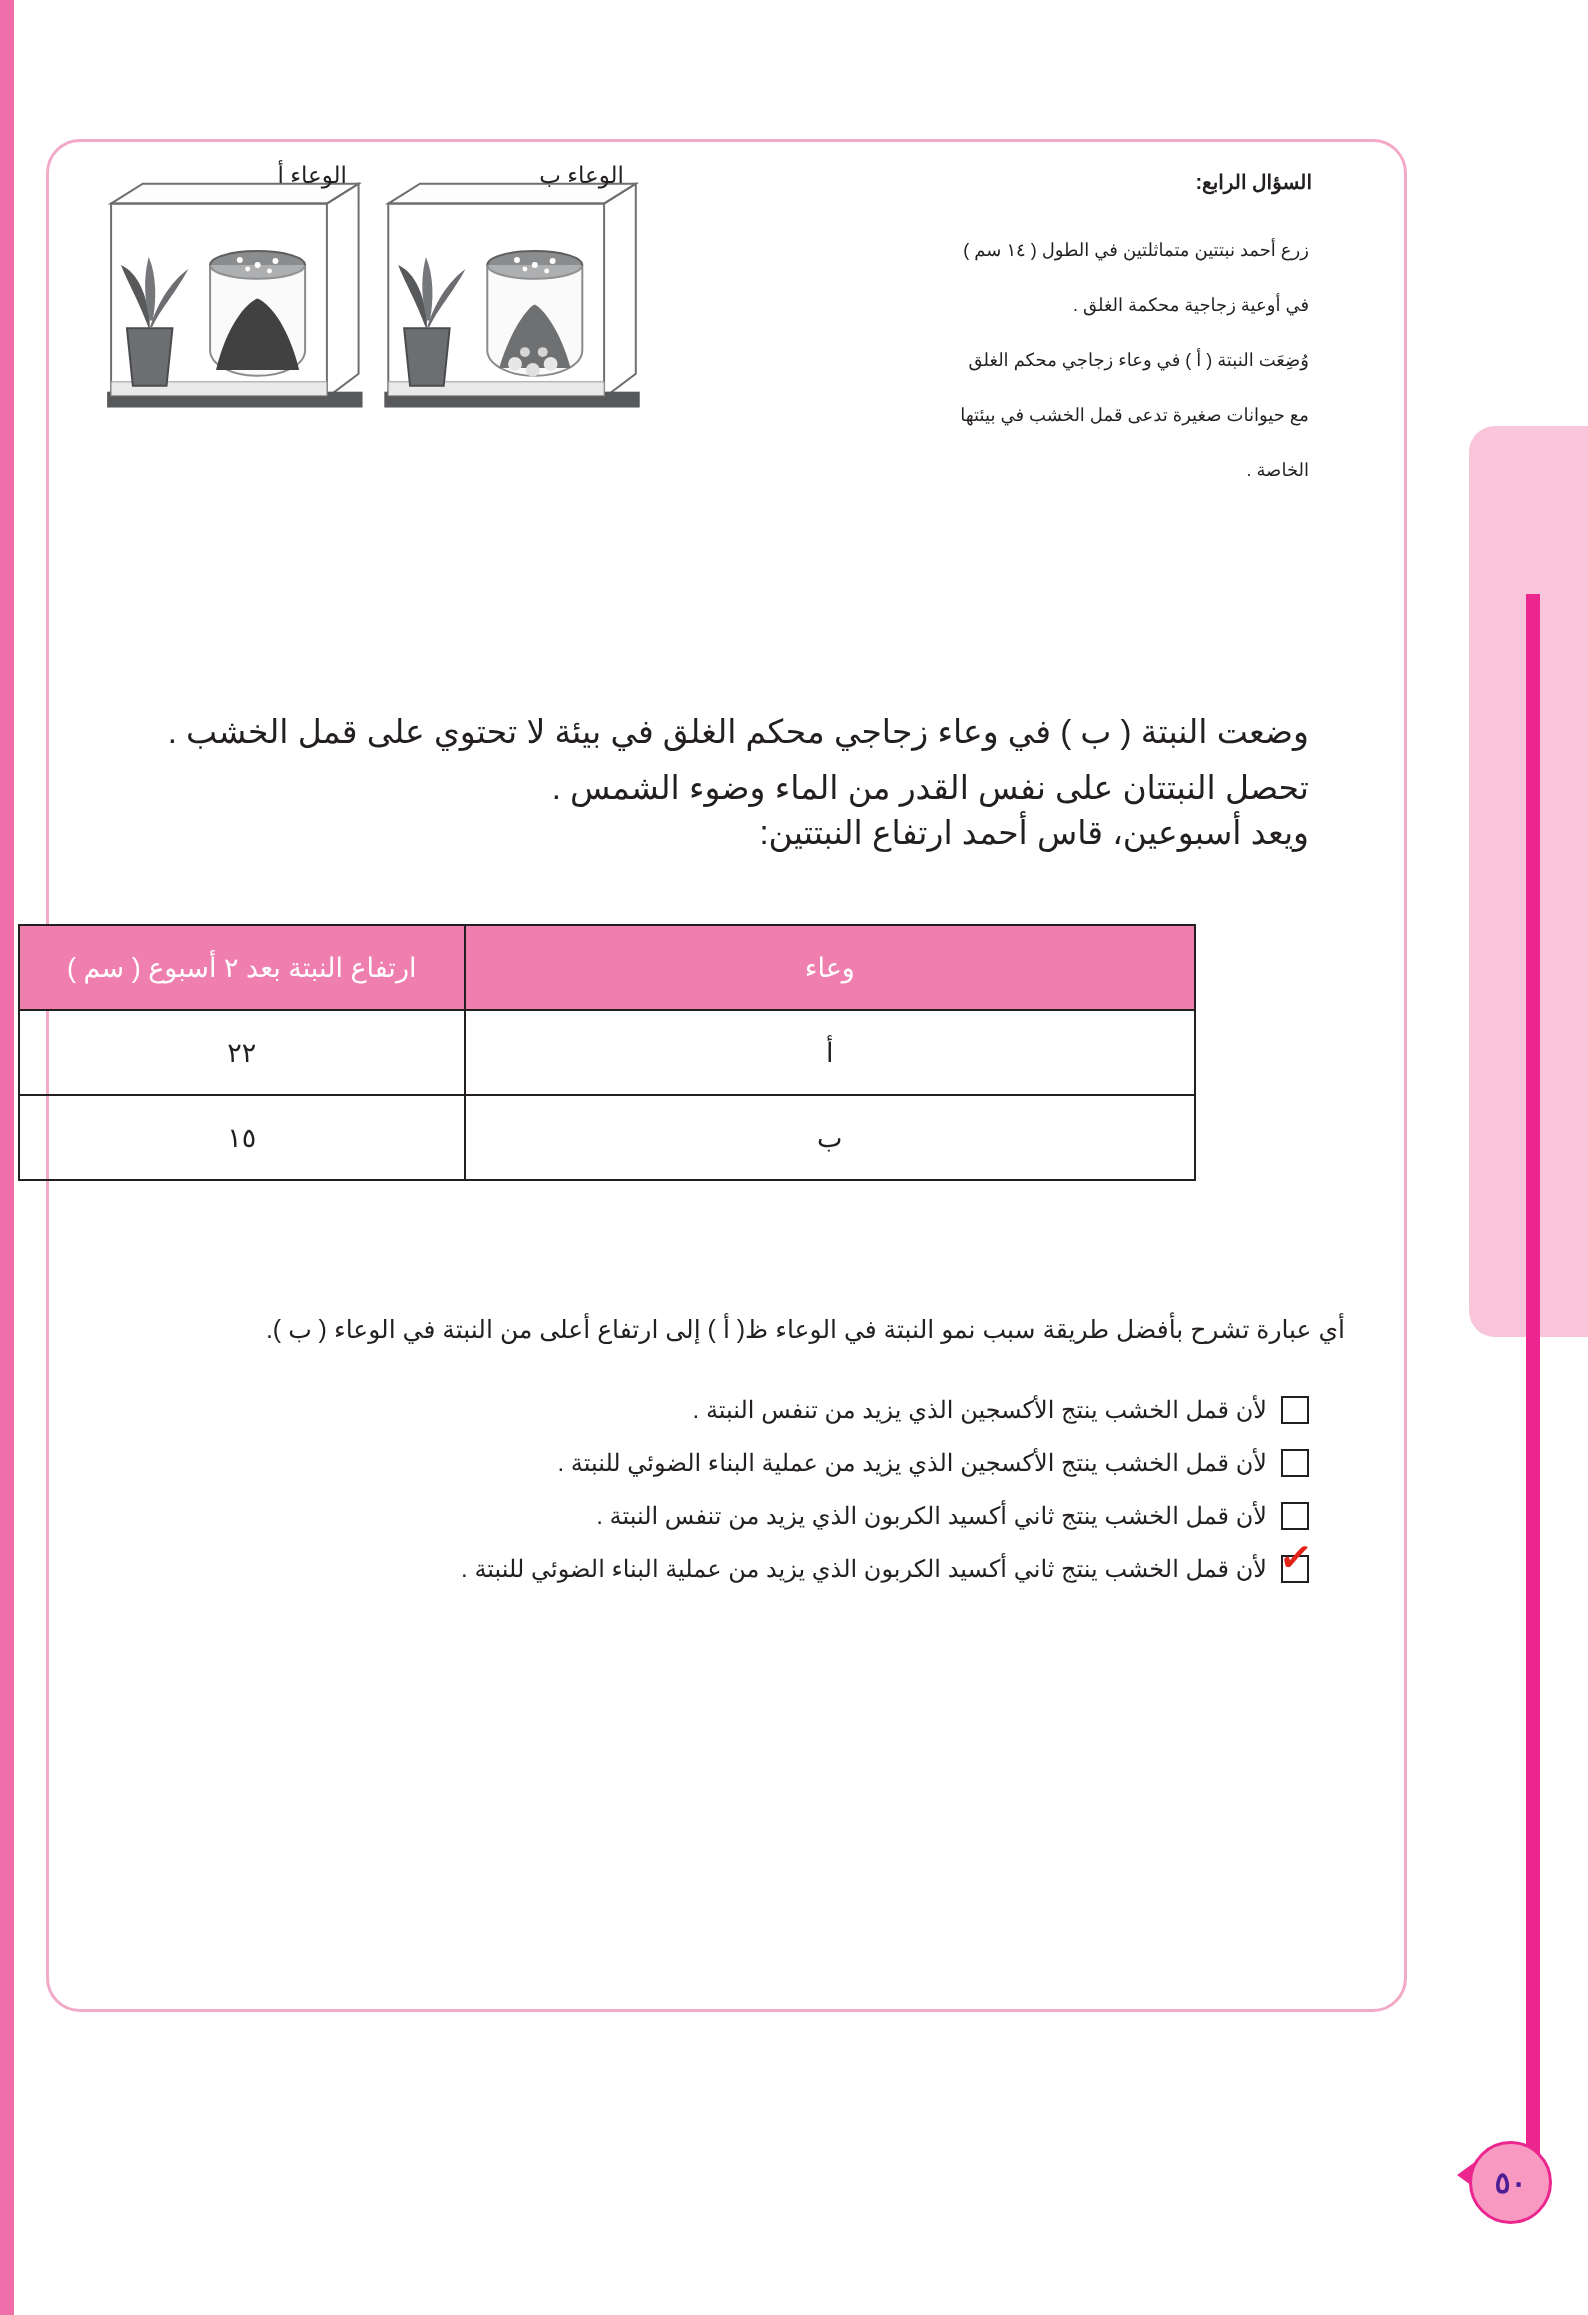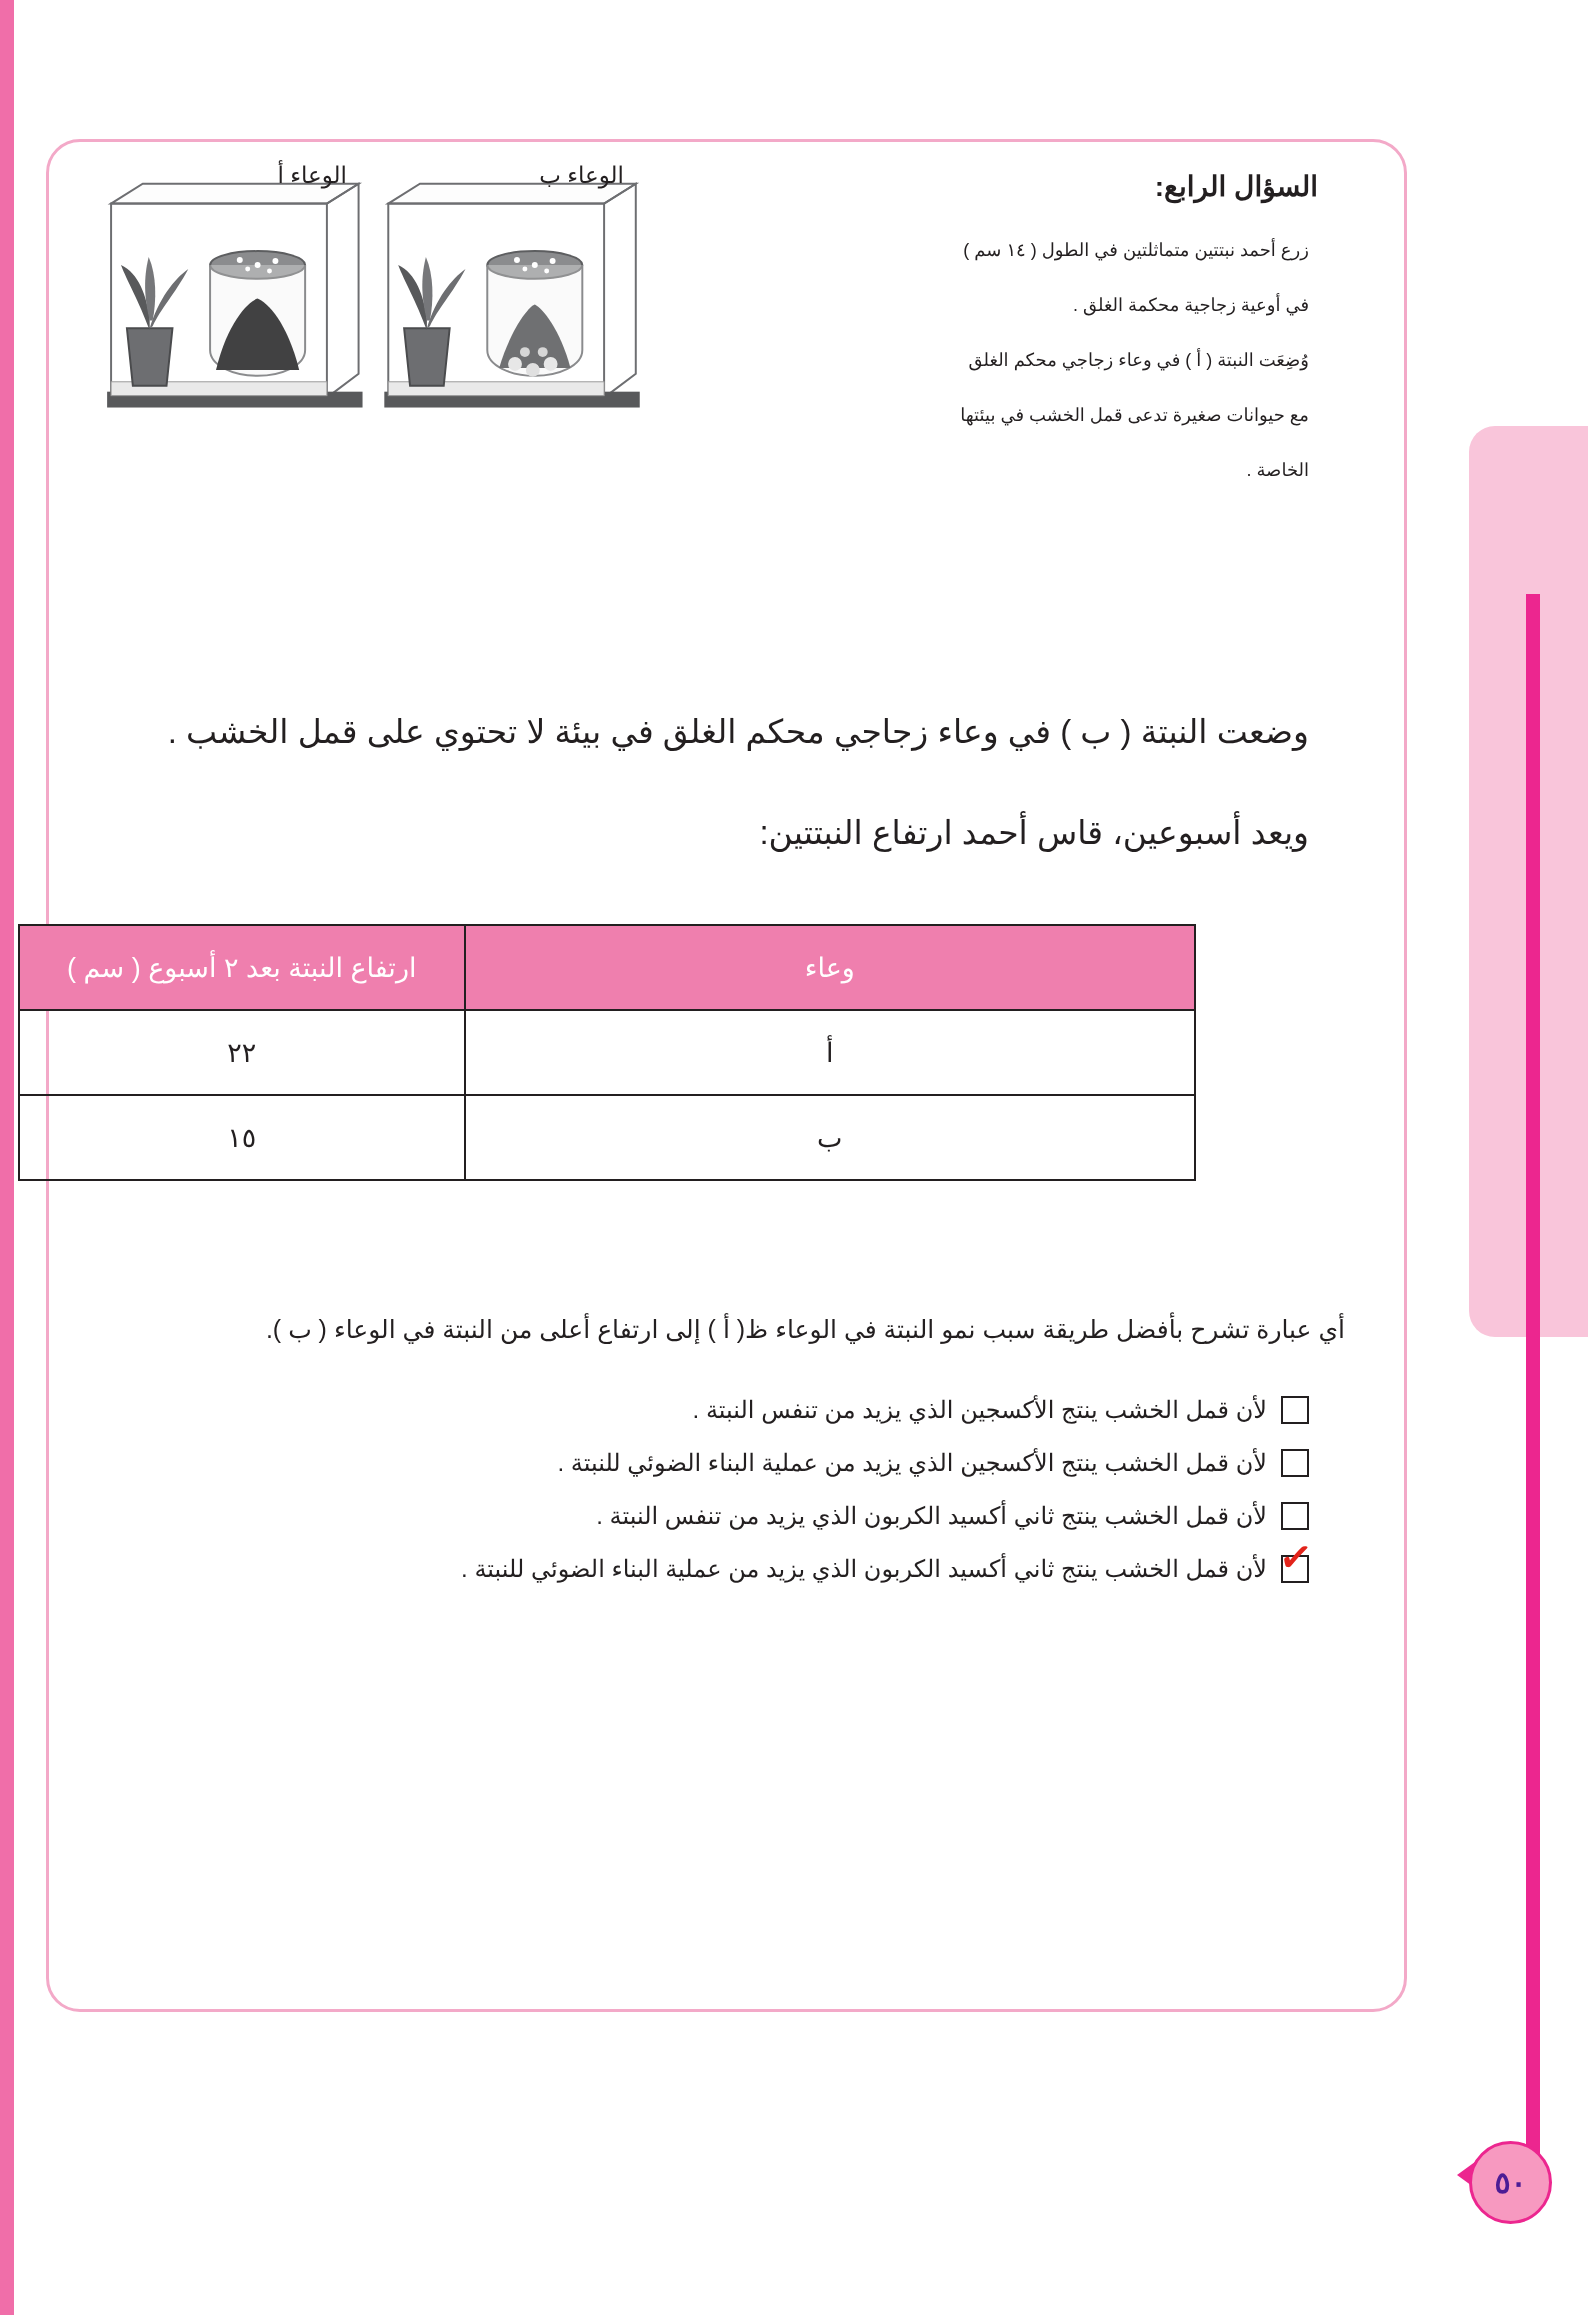--- a/index.html
+++ b/index.html
@@ -91,23 +91,23 @@
     top: 30px;
     width: 0; height: 0;
     border-top: 16px solid transparent;
     border-bottom: 16px solid transparent;
     border-right: 22px solid #ec268f;
   }
 
   
   .q-head {
     position: absolute;
-    right: 86px;
+    right: 92px;
     top: 28px;
-    font-size: 28px;
+    font-size: 20px;
     font-weight: bold;
     color: #231f20;
   }
   .q-lines {
     position: absolute;
     right: 95px;
     top: 81px;
     width: 634px;
     text-align: right;
     font-size: 18px;
@@ -285,20 +285,21 @@
 
   <div class="q-lines">
     <div>زرع أحمد نبتتين متماثلتين في الطول ( ١٤ سم )</div>
     <div>في أوعية زجاجية محكمة الغلق .</div>
     <div>وُضِعَت النبتة ( أ ) في وعاء زجاجي محكم الغلق</div>
     <div>مع حيوانات صغيرة تدعى قمل الخشب في بيئتها</div>
     <div>الخاصة .</div>
   </div>
 
   <div class="q-wide" style="top:562px;">وضعت النبتة ( ب ) في وعاء زجاجي محكم الغلق في بيئة لا تحتوي على قمل الخشب .</div>
+  <div class="q-wide" style="top:618px;">تحصل النبتتان على نفس القدر من الماء وضوء الشمس .</div>
   <div class="q-wide" style="top:663px;">ويعد أسبوعين، قاس أحمد ارتفاع النبتتين:</div>
 
   <table class="tbl">
     <thead>
       <tr>
         <th class="col-b">وعاء</th>
         <th class="col-a">ارتفاع النبتة بعد ٢ أسبوع ( سم )</th>
       </tr>
     </thead>
     <tbody>

